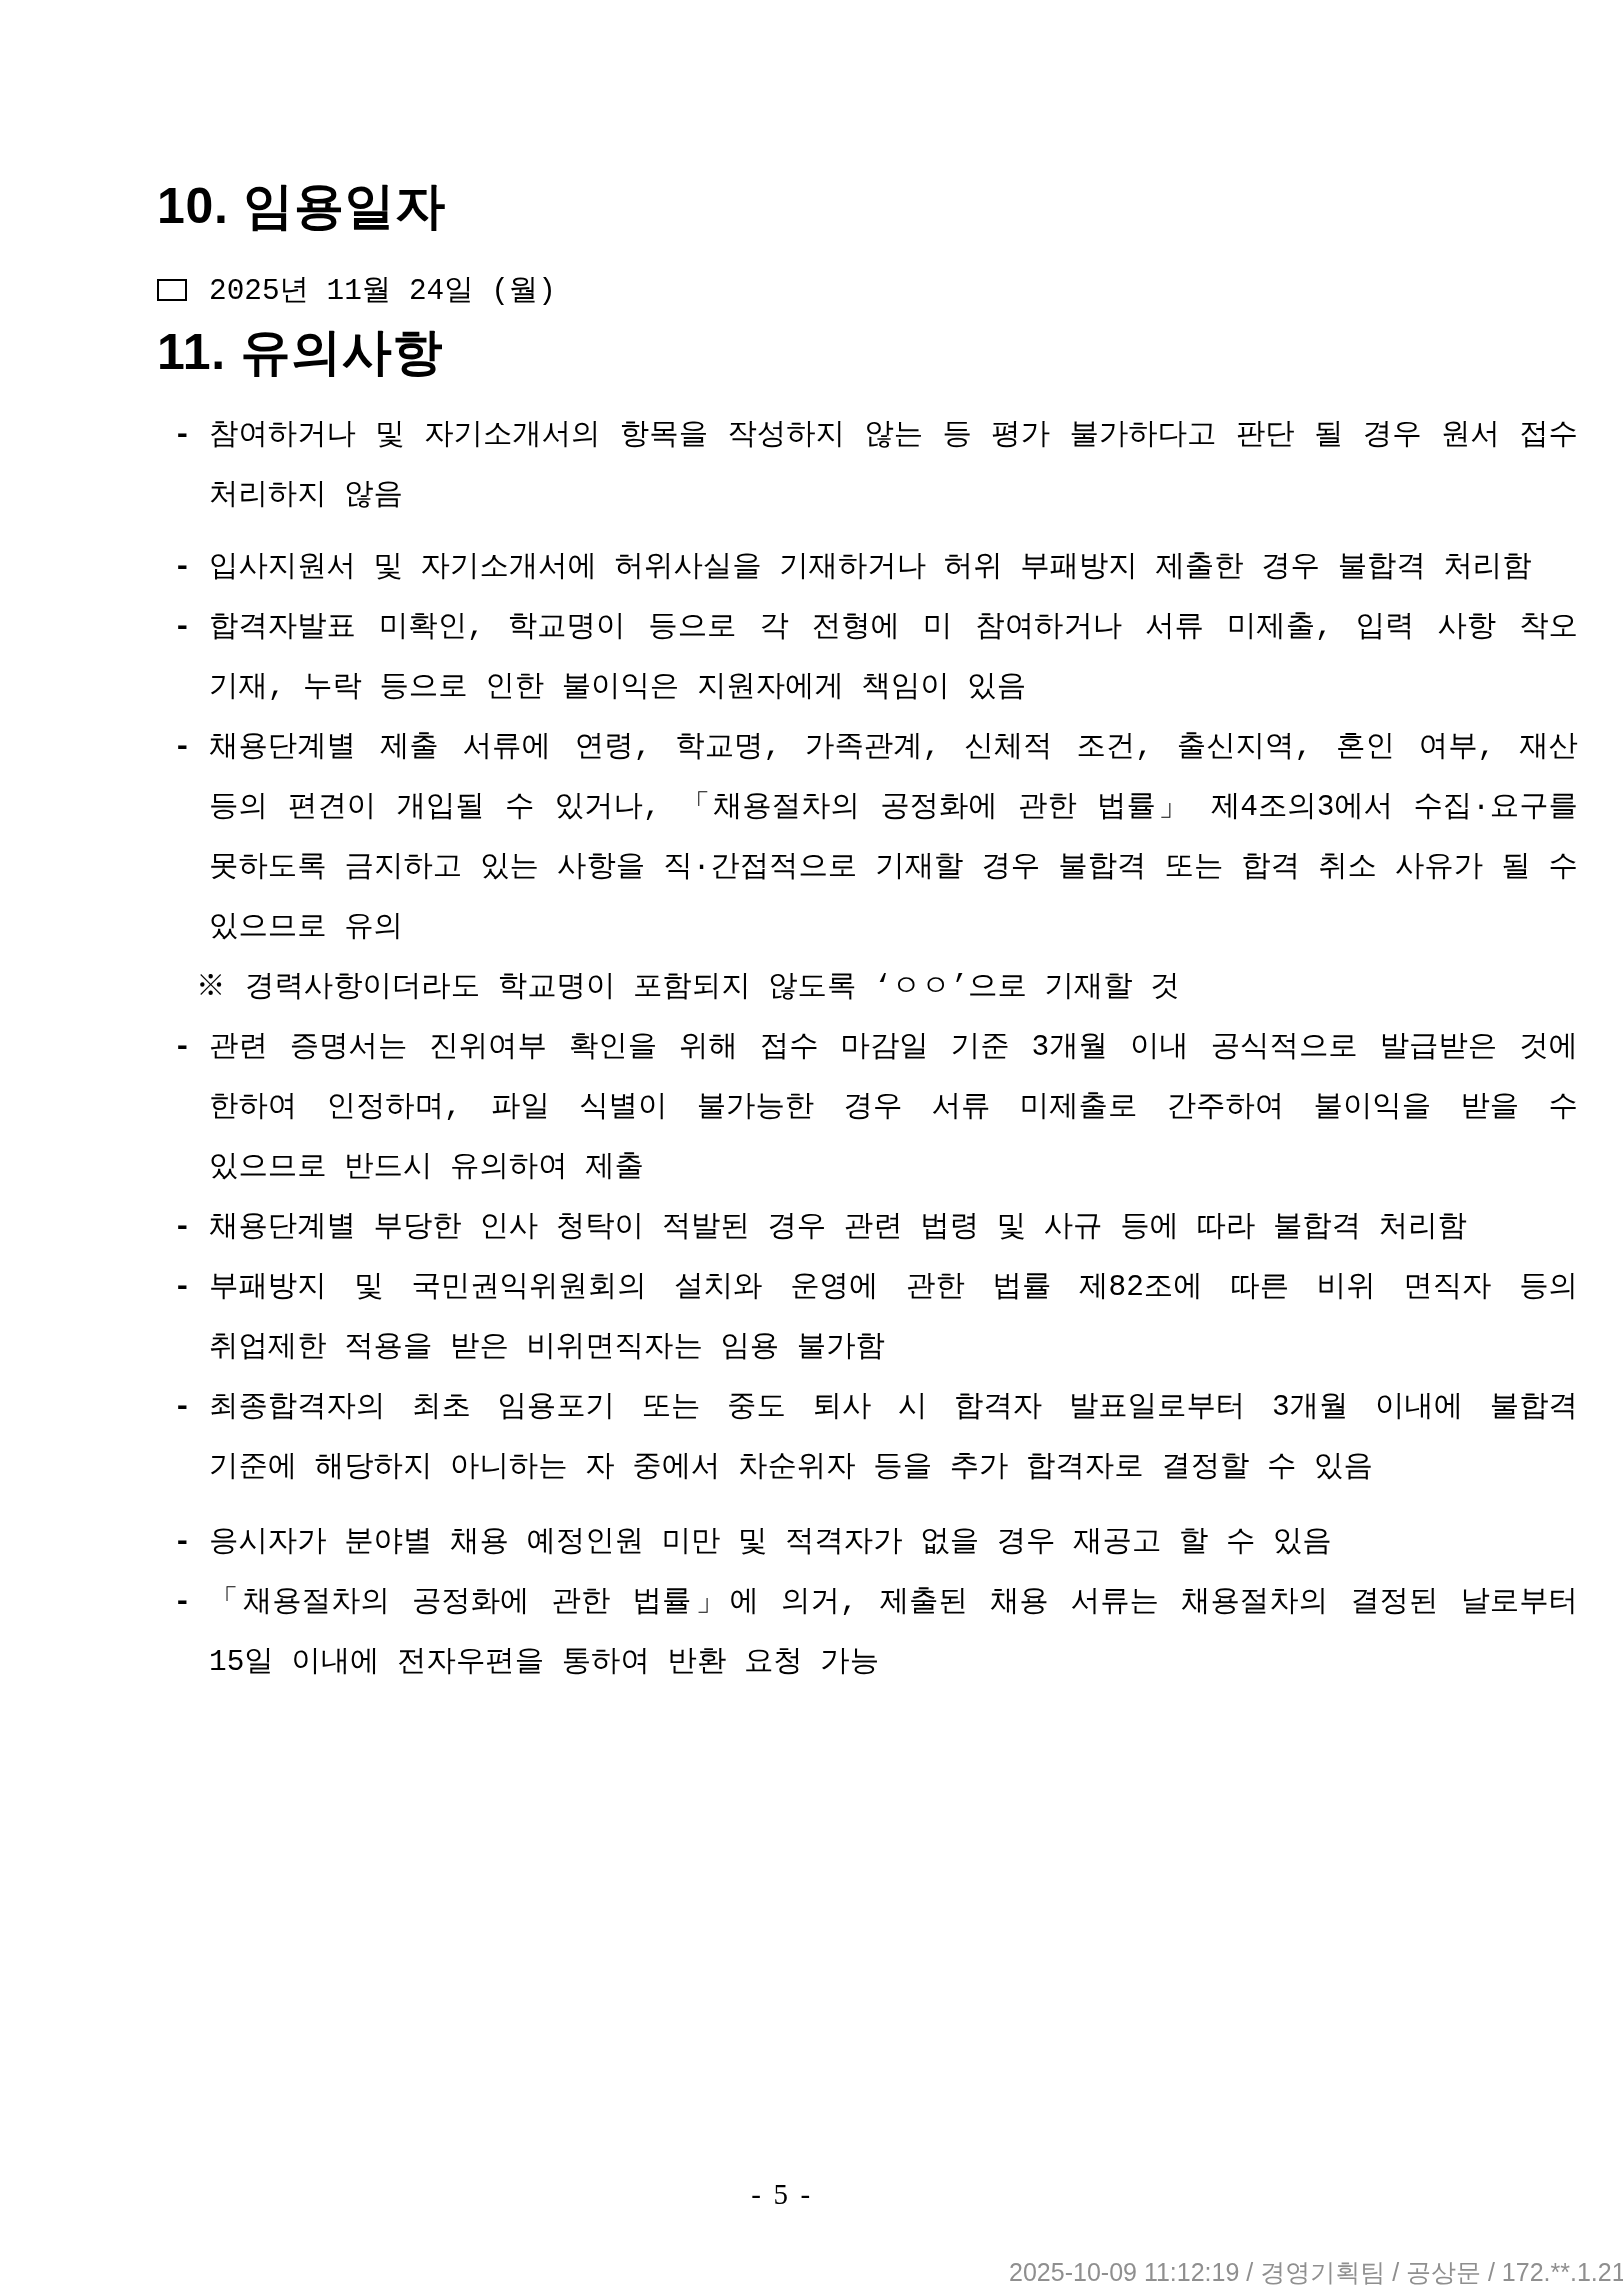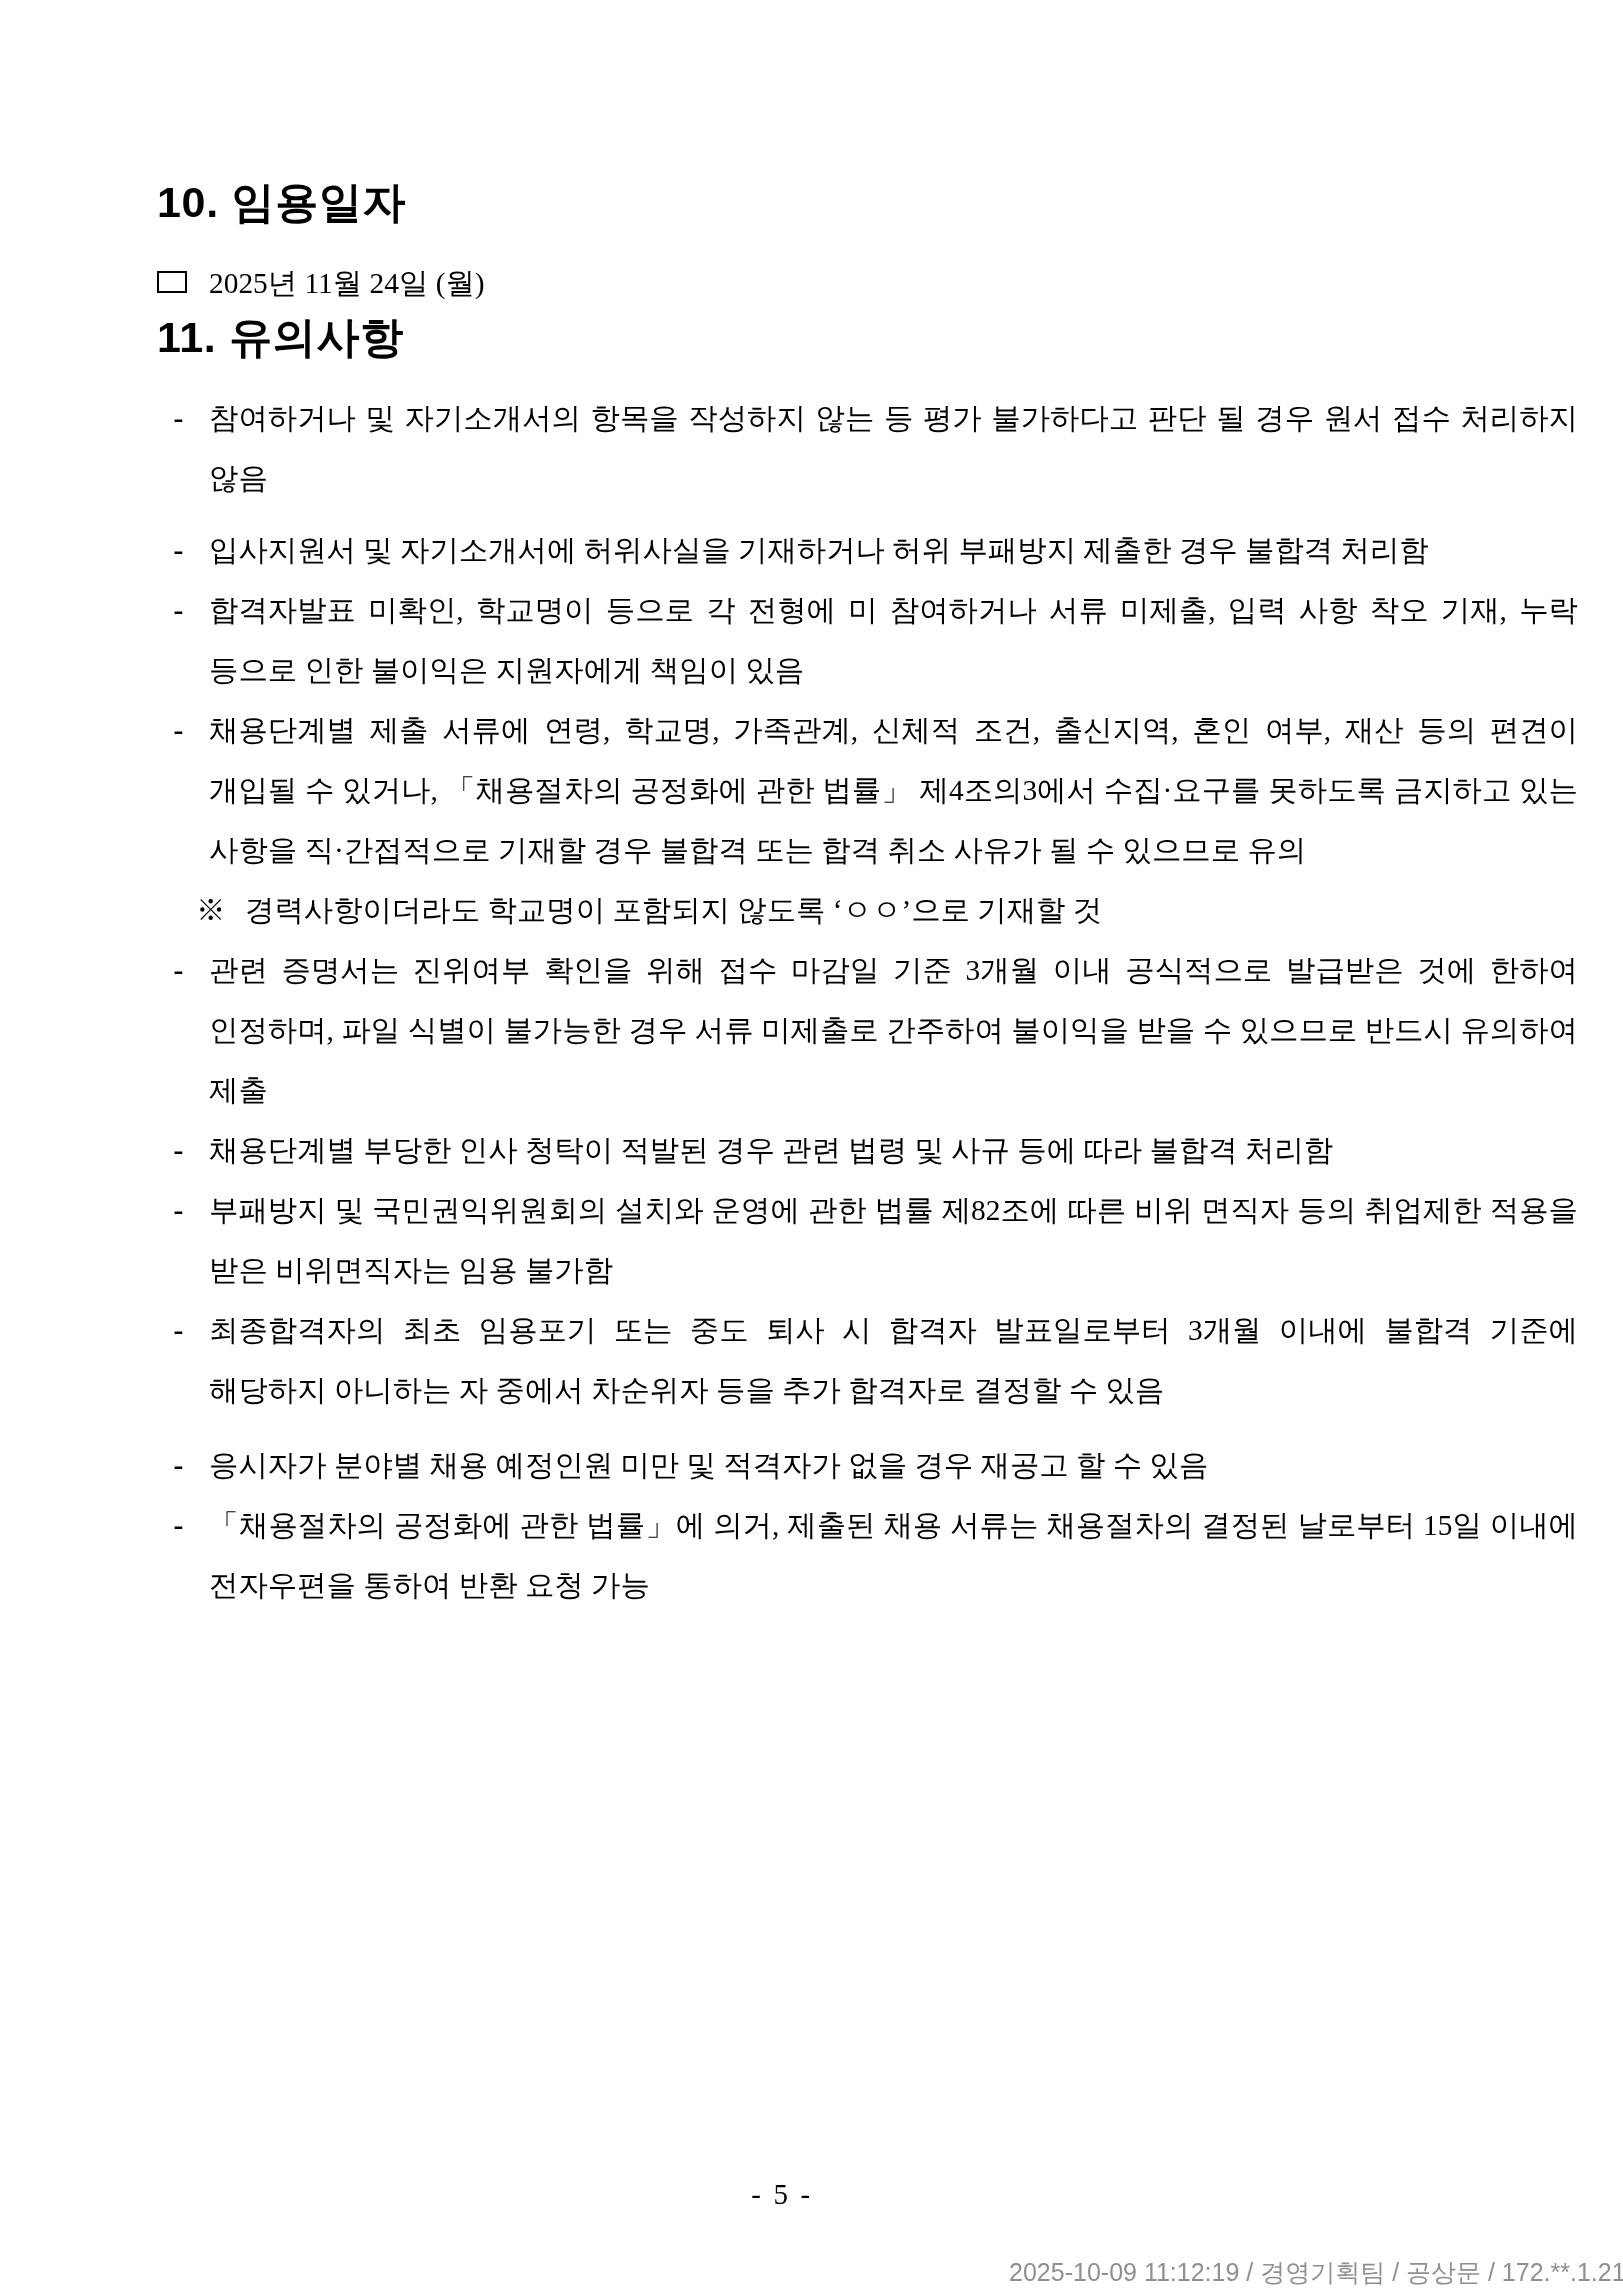--- a/index.html
+++ b/index.html
@@ -8,30 +8,30 @@
     font-family:"Liberation Serif","DejaVu Serif",serif;
     color:#000;
   }
   .page{position:absolute;inset:0;background:#fff;}
 
   
   .sec-heading{
     margin-left:157px;
     font-family:"Liberation Sans","DejaVu Sans",sans-serif;
     font-weight:bold;
-    font-size:43px;
+    font-size:50px;
     line-height:1.15;
     letter-spacing:0.7px;
     color:#000;
   }
   .h10{margin-top:178px;}
   .h11{}
 
   
-  .items{margin:25px 45px 0 157px;}
+  .items{margin:25px 45px 0 157px;font-family:Liberation Mono, monospace;}
   .items.first{margin-top:26px;}
   .item{
     display:flex;align-items:flex-start;
     font-size:29.4px;line-height:60px;
     margin:0;
   }
   .item .marker-col{flex:0 0 52px;}
   .item .text{
     flex:1;
     text-align:justify;

